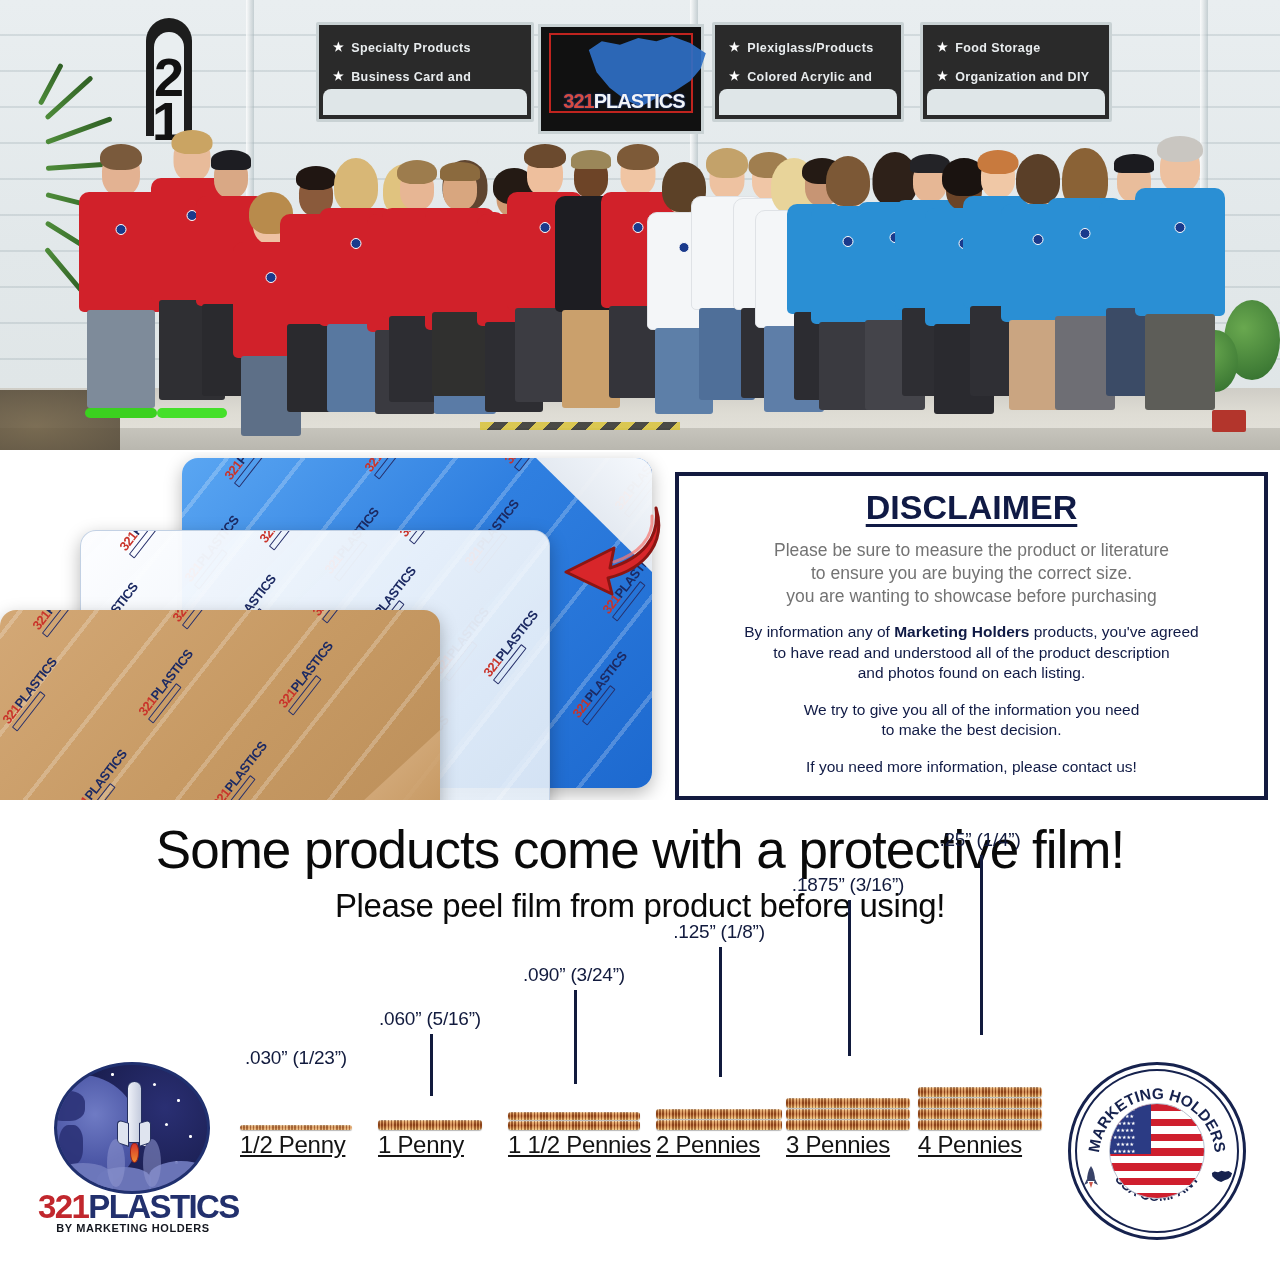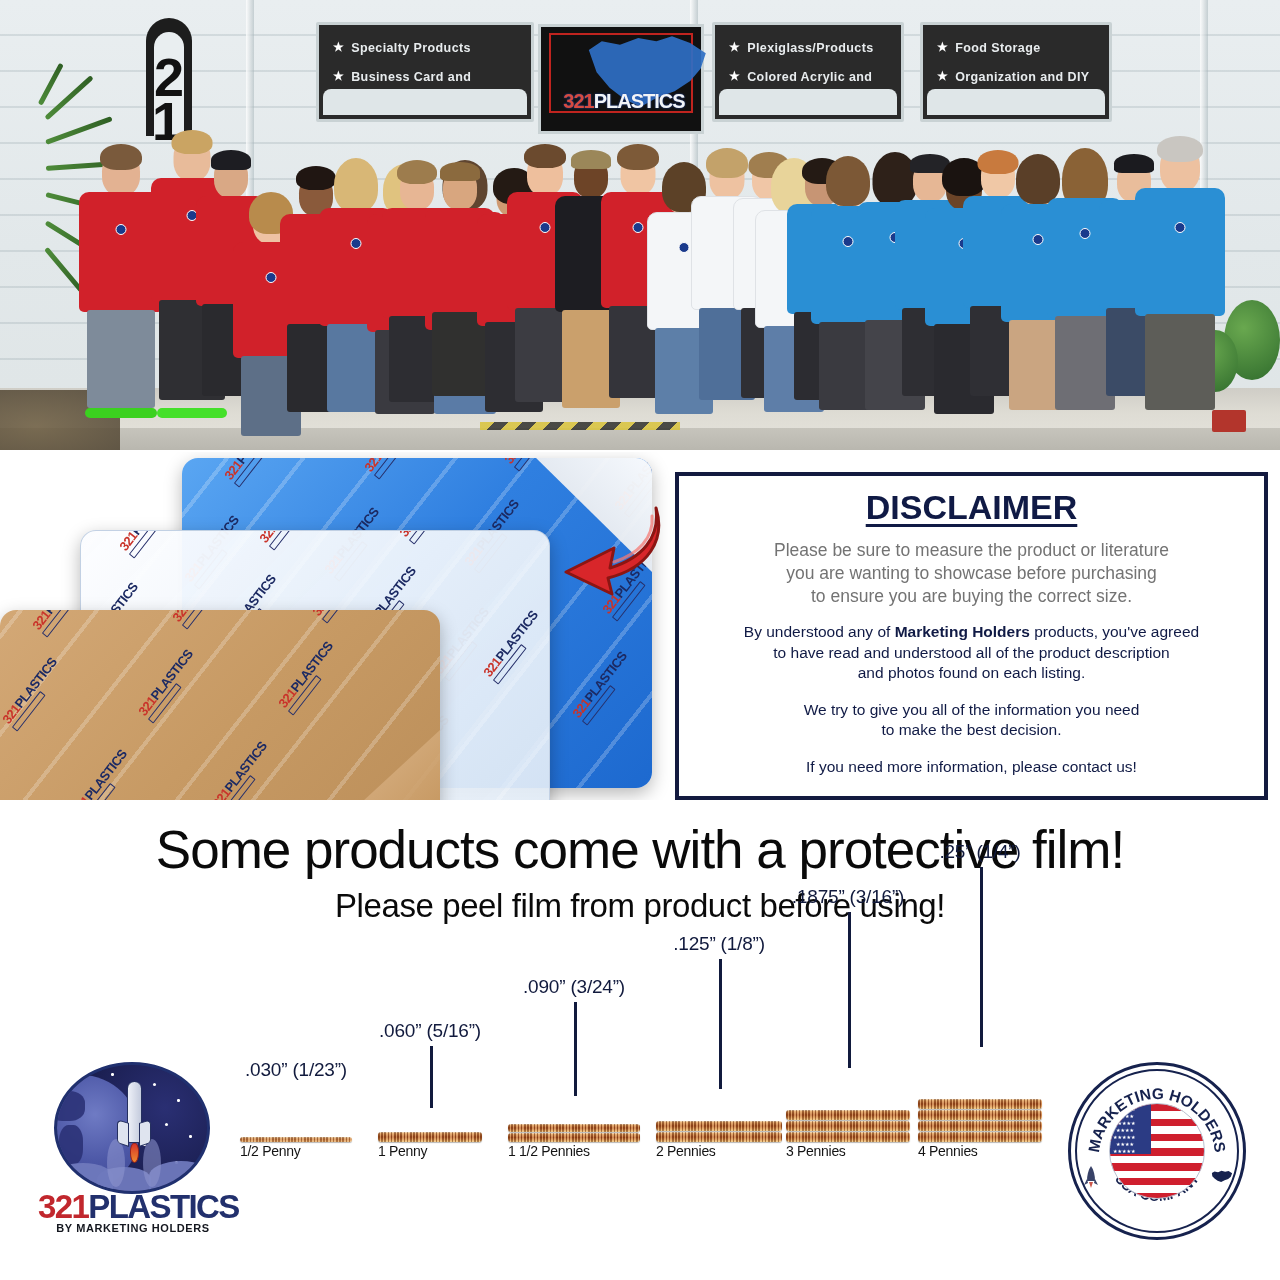--- a/index.html
+++ b/index.html
@@ -159,22 +159,22 @@
       repeating-linear-gradient(90deg, rgba(80,30,8,.40) 0 1.6px,
         rgba(255,220,170,.42) 1.6px 3.2px),
       linear-gradient(180deg,#f0e4d0 0%,#d78f4e 16%,#ad501d 50%,
         #d98f47 78%,#f2cd85 100%);
     box-shadow:0 1px 1px rgba(0,0,0,.28);
     margin-bottom:1px; }
   .coin.thin { background-image:
       repeating-linear-gradient(90deg, rgba(90,35,10,.34) 0 1.6px,
         rgba(255,225,180,.40) 1.6px 3.2px),
       linear-gradient(180deg,#e2c9a2 0%,#c5763b 40%,#e4ad6b 100%); }
-  .coin-label { font-size:14px; color:#141414;
-    white-space:nowrap; letter-spacing:-.3px; }
+  .coin-label { font-size:24px; color:#141414;
+    white-space:nowrap; letter-spacing:-.3px;text-decoration:underline; }
   .callout { position:absolute; left:50%; transform:translateX(-50%);
     white-space:nowrap; font-size:19px; color:#111a3d; letter-spacing:-.2px; }
   .leader { position:absolute; left:50%; width:2.5px; background:#111a3d; }
 
   
   .logo321 { position:absolute; left:38px; top:1062px; width:190px; height:188px; }
   .globe-wrap { position:absolute; left:16px; top:0; width:156px; height:132px; }
   .globe-ring { position:absolute; inset:0; border-radius:50%;
     border:3px solid #20306f; overflow:hidden;
     background:radial-gradient(circle at 72% 34%,#2a2f73 0%,#1b1f52 55%,#141738 100%); }
@@ -581,25 +581,25 @@
       <path d="M100 12 C104 42, 86 62, 54 72 L58 52 L10 76 L56 98 L52 82
                C92 72, 110 44, 100 12 Z" fill="#d8262a" stroke="#8c1512" stroke-width="3" stroke-linejoin="round"></path>
       <path d="M96 20 C98 42, 82 58, 58 66" fill="none" stroke="#f47a74" stroke-width="3" stroke-linecap="round" opacity=".75"></path>
     </svg>
   </div>
 
   <div class="disc">
     <h1>DISCLAIMER</h1>
     <div class="red">
       <div>Please be sure to measure the product or literature</div>
+      <div>to ensure you are buying the correct size.</div>
       <div>you are wanting to showcase before purchasing</div>
-      <div>to ensure you are buying the correct size.</div>
     </div>
     <div class="navy blk">
-      <div><span>By understood any of </span><b>Marketing Holders</b><span> products, you've agreed</span></div>
+      <div><span>By information any of </span><b>Marketing Holders</b><span> products, you've agreed</span></div>
       <div>to have read and understood all of the product description</div>
       <div>and photos found on each listing.</div>
     </div>
     <div class="navy gap">
       <div>We try to give you all of the information you need</div>
       <div>to make the best decision.</div>
     </div>
     <div class="navy gap">If you need more information, please contact us!</div>
   </div>
 

